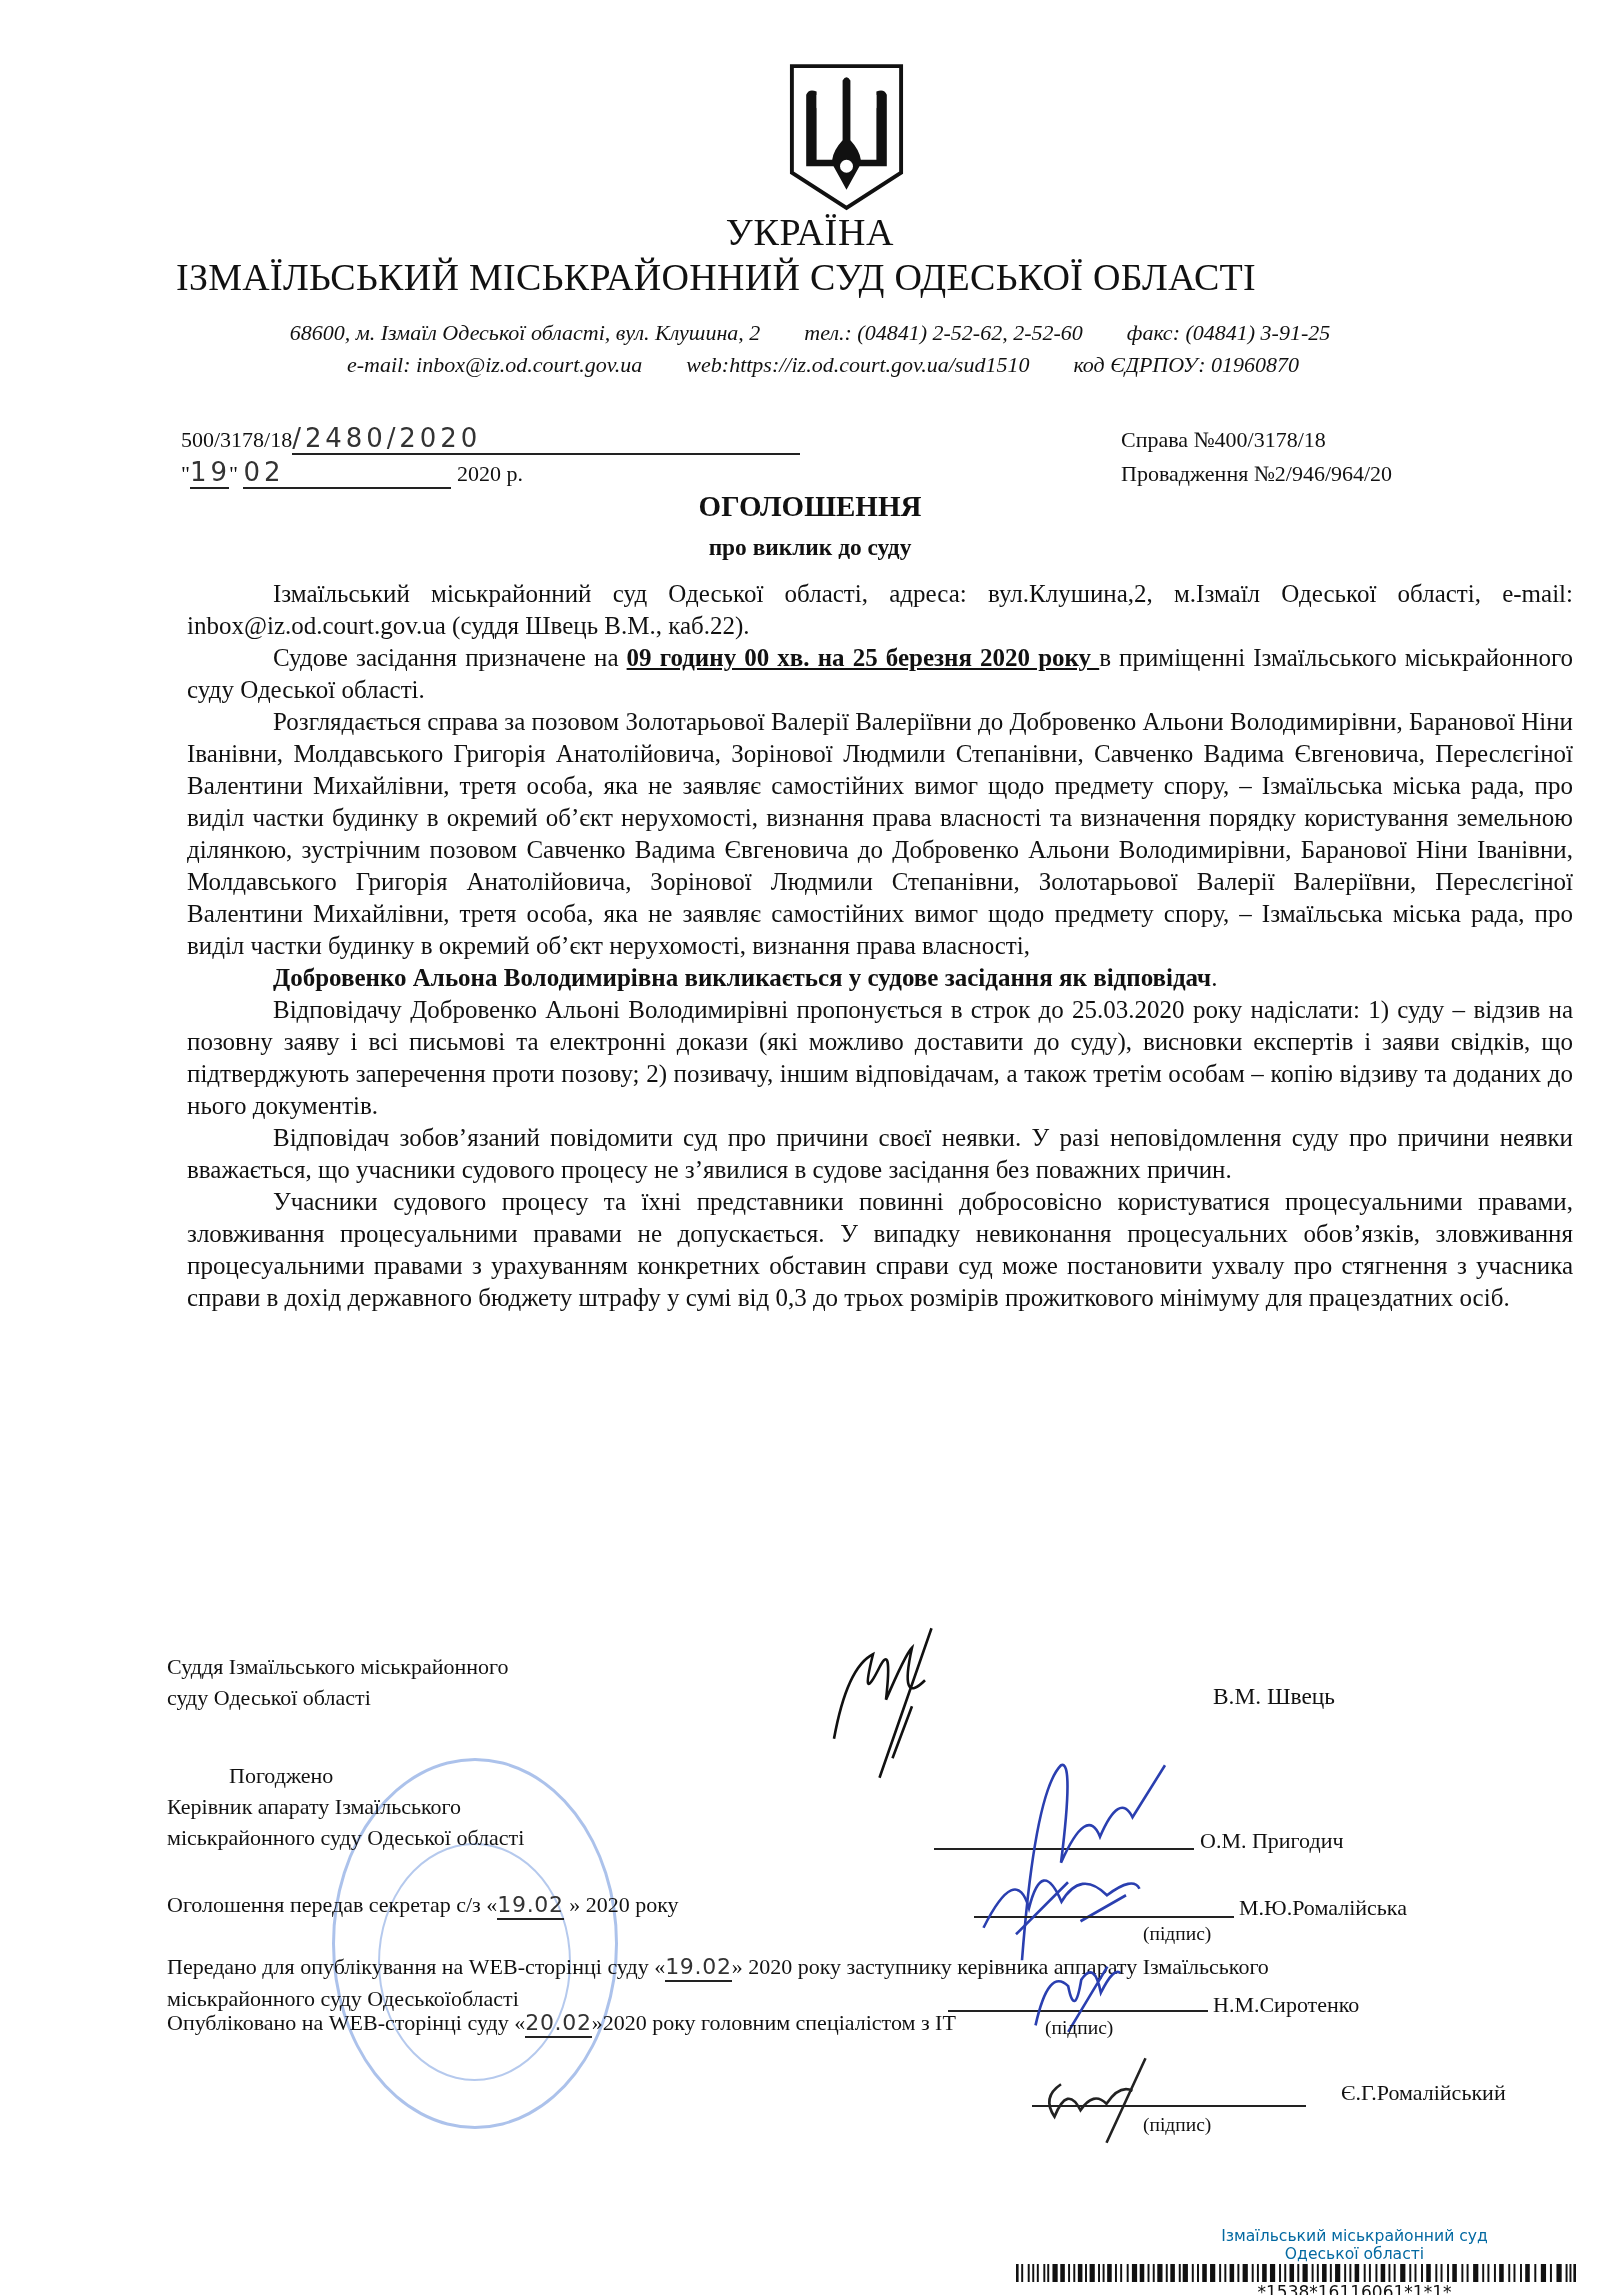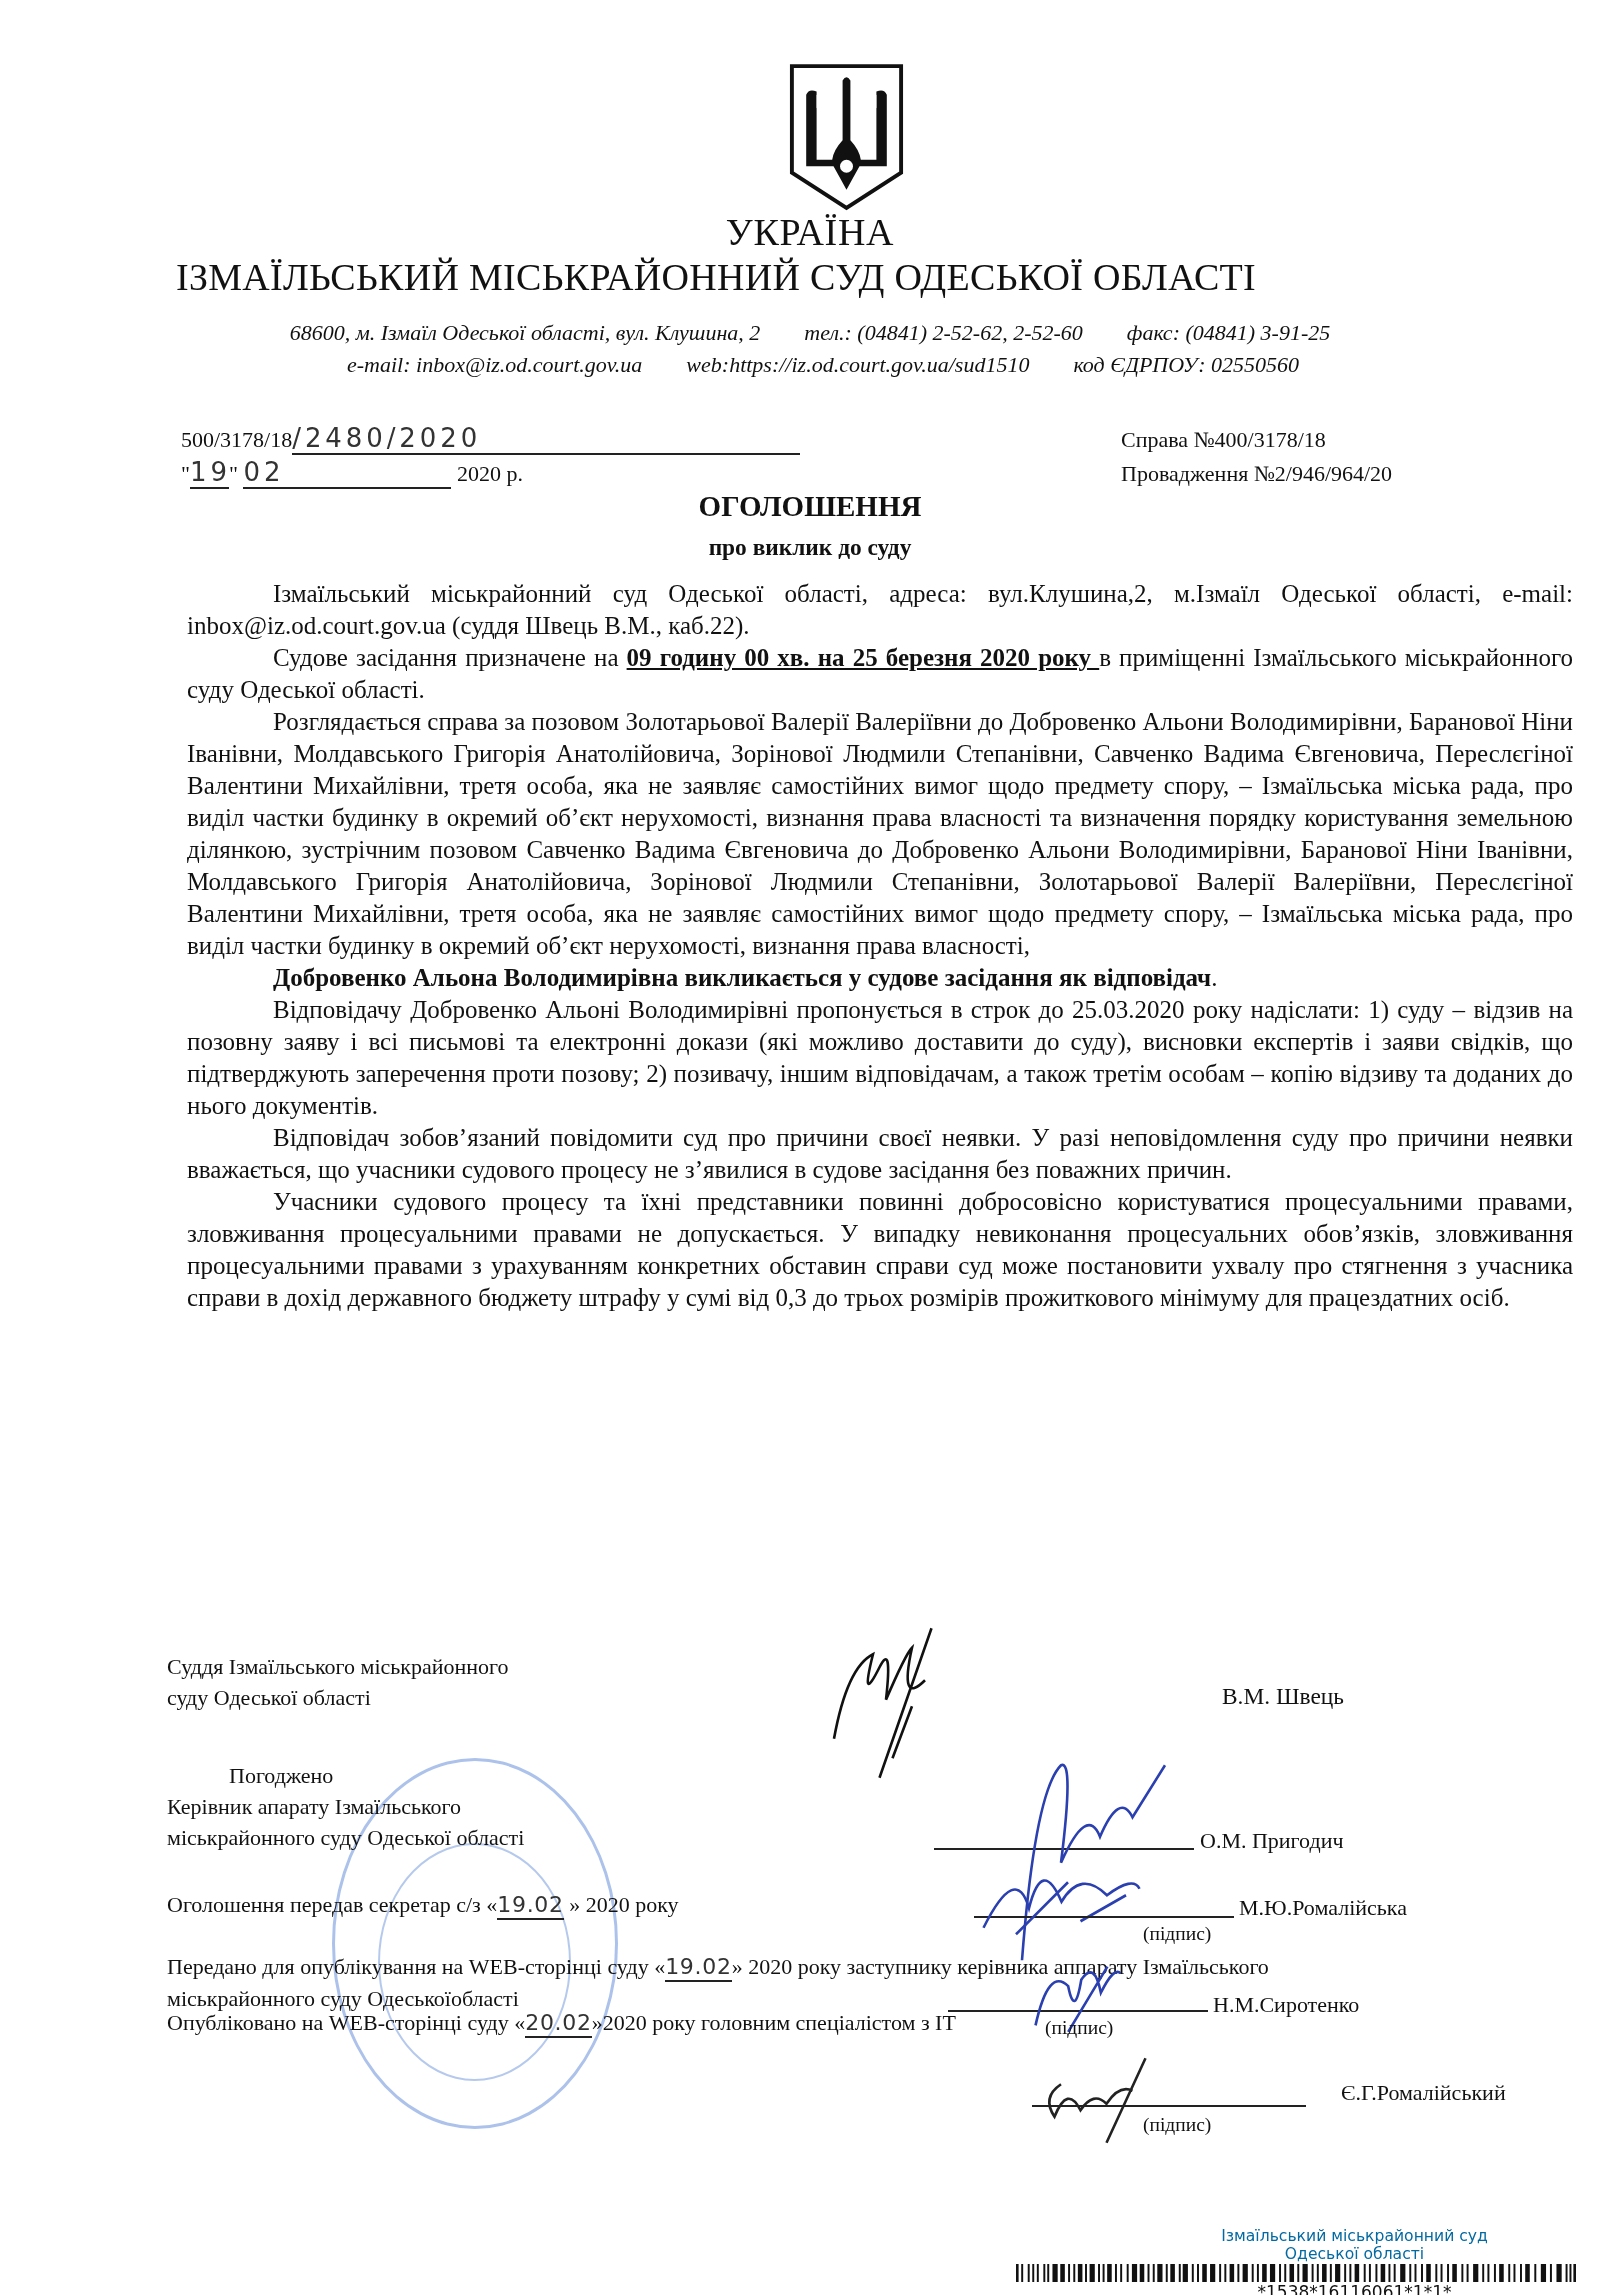--- a/index.html
+++ b/index.html
@@ -20,21 +20,21 @@
     .regdate { left: 181px; top: 457px; font-size: 22px; }
     .case-info { left: 1121px; top: 423px; font-size: 22px; line-height: 34px; }
     .title { left: 0; width: 1620px; top: 490px; text-align: center; font-size: 29px; font-weight: bold; }
     .subtitle { left: 0; width: 1620px; top: 534px; text-align: center; font-size: 23.4px; font-weight: bold; }
     .body-text { left: 167px; width: 1386px; top: 578px; font-size: 25px; line-height: 32px; text-align: justify; margin-left: 20px; }
     .body-text p { margin: 0; text-indent: 86px; }
     .body-text .bold { font-weight: bold; }
     .hearing { font-weight: bold; text-decoration: underline; }
     .sig-block { font-size: 22px; line-height: 31px; }
     .judge-title { left: 167px; top: 1651px; }
-    .judge-name { left: 1213px; top: 1683px; font-size: 23.4px; margin-left: 9px; }
+    .judge-name { left: 1213px; top: 1683px; font-size: 23.4px; }
     .agreed { left: 229px; top: 1760px; }
     .head-title { left: 167px; top: 1791px; }
     .head-name { left: 1200px; top: 1825px; }
     .note { left: 167px; font-size: 22px; white-space: pre; }
     .pidpys { font-size: 19.5px; }
     .stamp { left: 332px; top: 1758px; width: 280px; height: 365px; border: 3.9px solid rgba(70,120,210,0.45); border-radius: 50%; }
     .stamp-inner { left: 378px; top: 1843px; width: 189px; height: 234px; border: 2.6px solid rgba(70,120,210,0.4); border-radius: 50%; }
     .barcode-label { left: 1120px; width: 469px; text-align: center; font-family: "DejaVu Sans", sans-serif; font-size: 15.6px; color: #0369a1; }
     .barcode { left: 1016px; top: 2264px; width: 560px; height: 18px; }
     .barcode-num { left: 1120px; width: 469px; top: 2282px; text-align: center; font-family: "DejaVu Sans", sans-serif; font-size: 17px; }
@@ -48,21 +48,21 @@
     <path d="M6 6 H174 V170 L90 224 L6 170 Z" fill="none" stroke="#111" stroke-width="6"></path>
     <path d="M84 28 Q90 18 96 28 L96 120 Q110 135 112 150 L136 150 L136 45 Q148 40 152 50 L152 160 L110 160 Q100 178 90 196 Q80 178 70 160 L28 160 L28 50 Q32 40 44 45 L44 150 L68 150 Q70 135 84 120 Z" fill="#111"></path>
     <path d="M44 50 Q72 70 72 130 L62 140 Q60 90 44 70 Z M136 50 Q108 70 108 130 L118 140 Q120 90 136 70 Z" fill="#fff"></path>
     <circle cx="90" cy="160" r="10" fill="#fff"></circle>
   </svg>
 </div>
 
 <div class="abs country">УКРАЇНА</div>
 <div class="abs court">ІЗМАЇЛЬСЬКИЙ МІСЬКРАЙОННИЙ СУД ОДЕСЬКОЇ ОБЛАСТІ</div>
 <div class="abs addr addr1">68600, м. Ізмаїл Одеської області, вул. Клушина, 2        тел.: (04841) 2-52-62, 2-52-60        факс: (04841) 3-91-25</div>
-<div class="abs addr addr2">e-mail: inbox@iz.od.court.gov.ua        web:https://iz.od.court.gov.ua/sud1510        код ЄДРПОУ: 02550560</div>
+<div class="abs addr addr2">e-mail: inbox@iz.od.court.gov.ua        web:https://iz.od.court.gov.ua/sud1510        код ЄДРПОУ: 01960870</div>
 
 <div class="abs regnum">
   <span>500/3178/18</span><span class="uline" style="width:508px;"><span class="hw">/2480/2020</span></span>
 </div>
 <div class="abs regdate">
   <span>"</span><span class="uline" style="width:39px;"><span class="hw">19</span></span><span>"</span>
   <span class="uline" style="width:208px;"><span class="hw">02</span></span>
   <span>2020 р.</span>
 </div>
 

